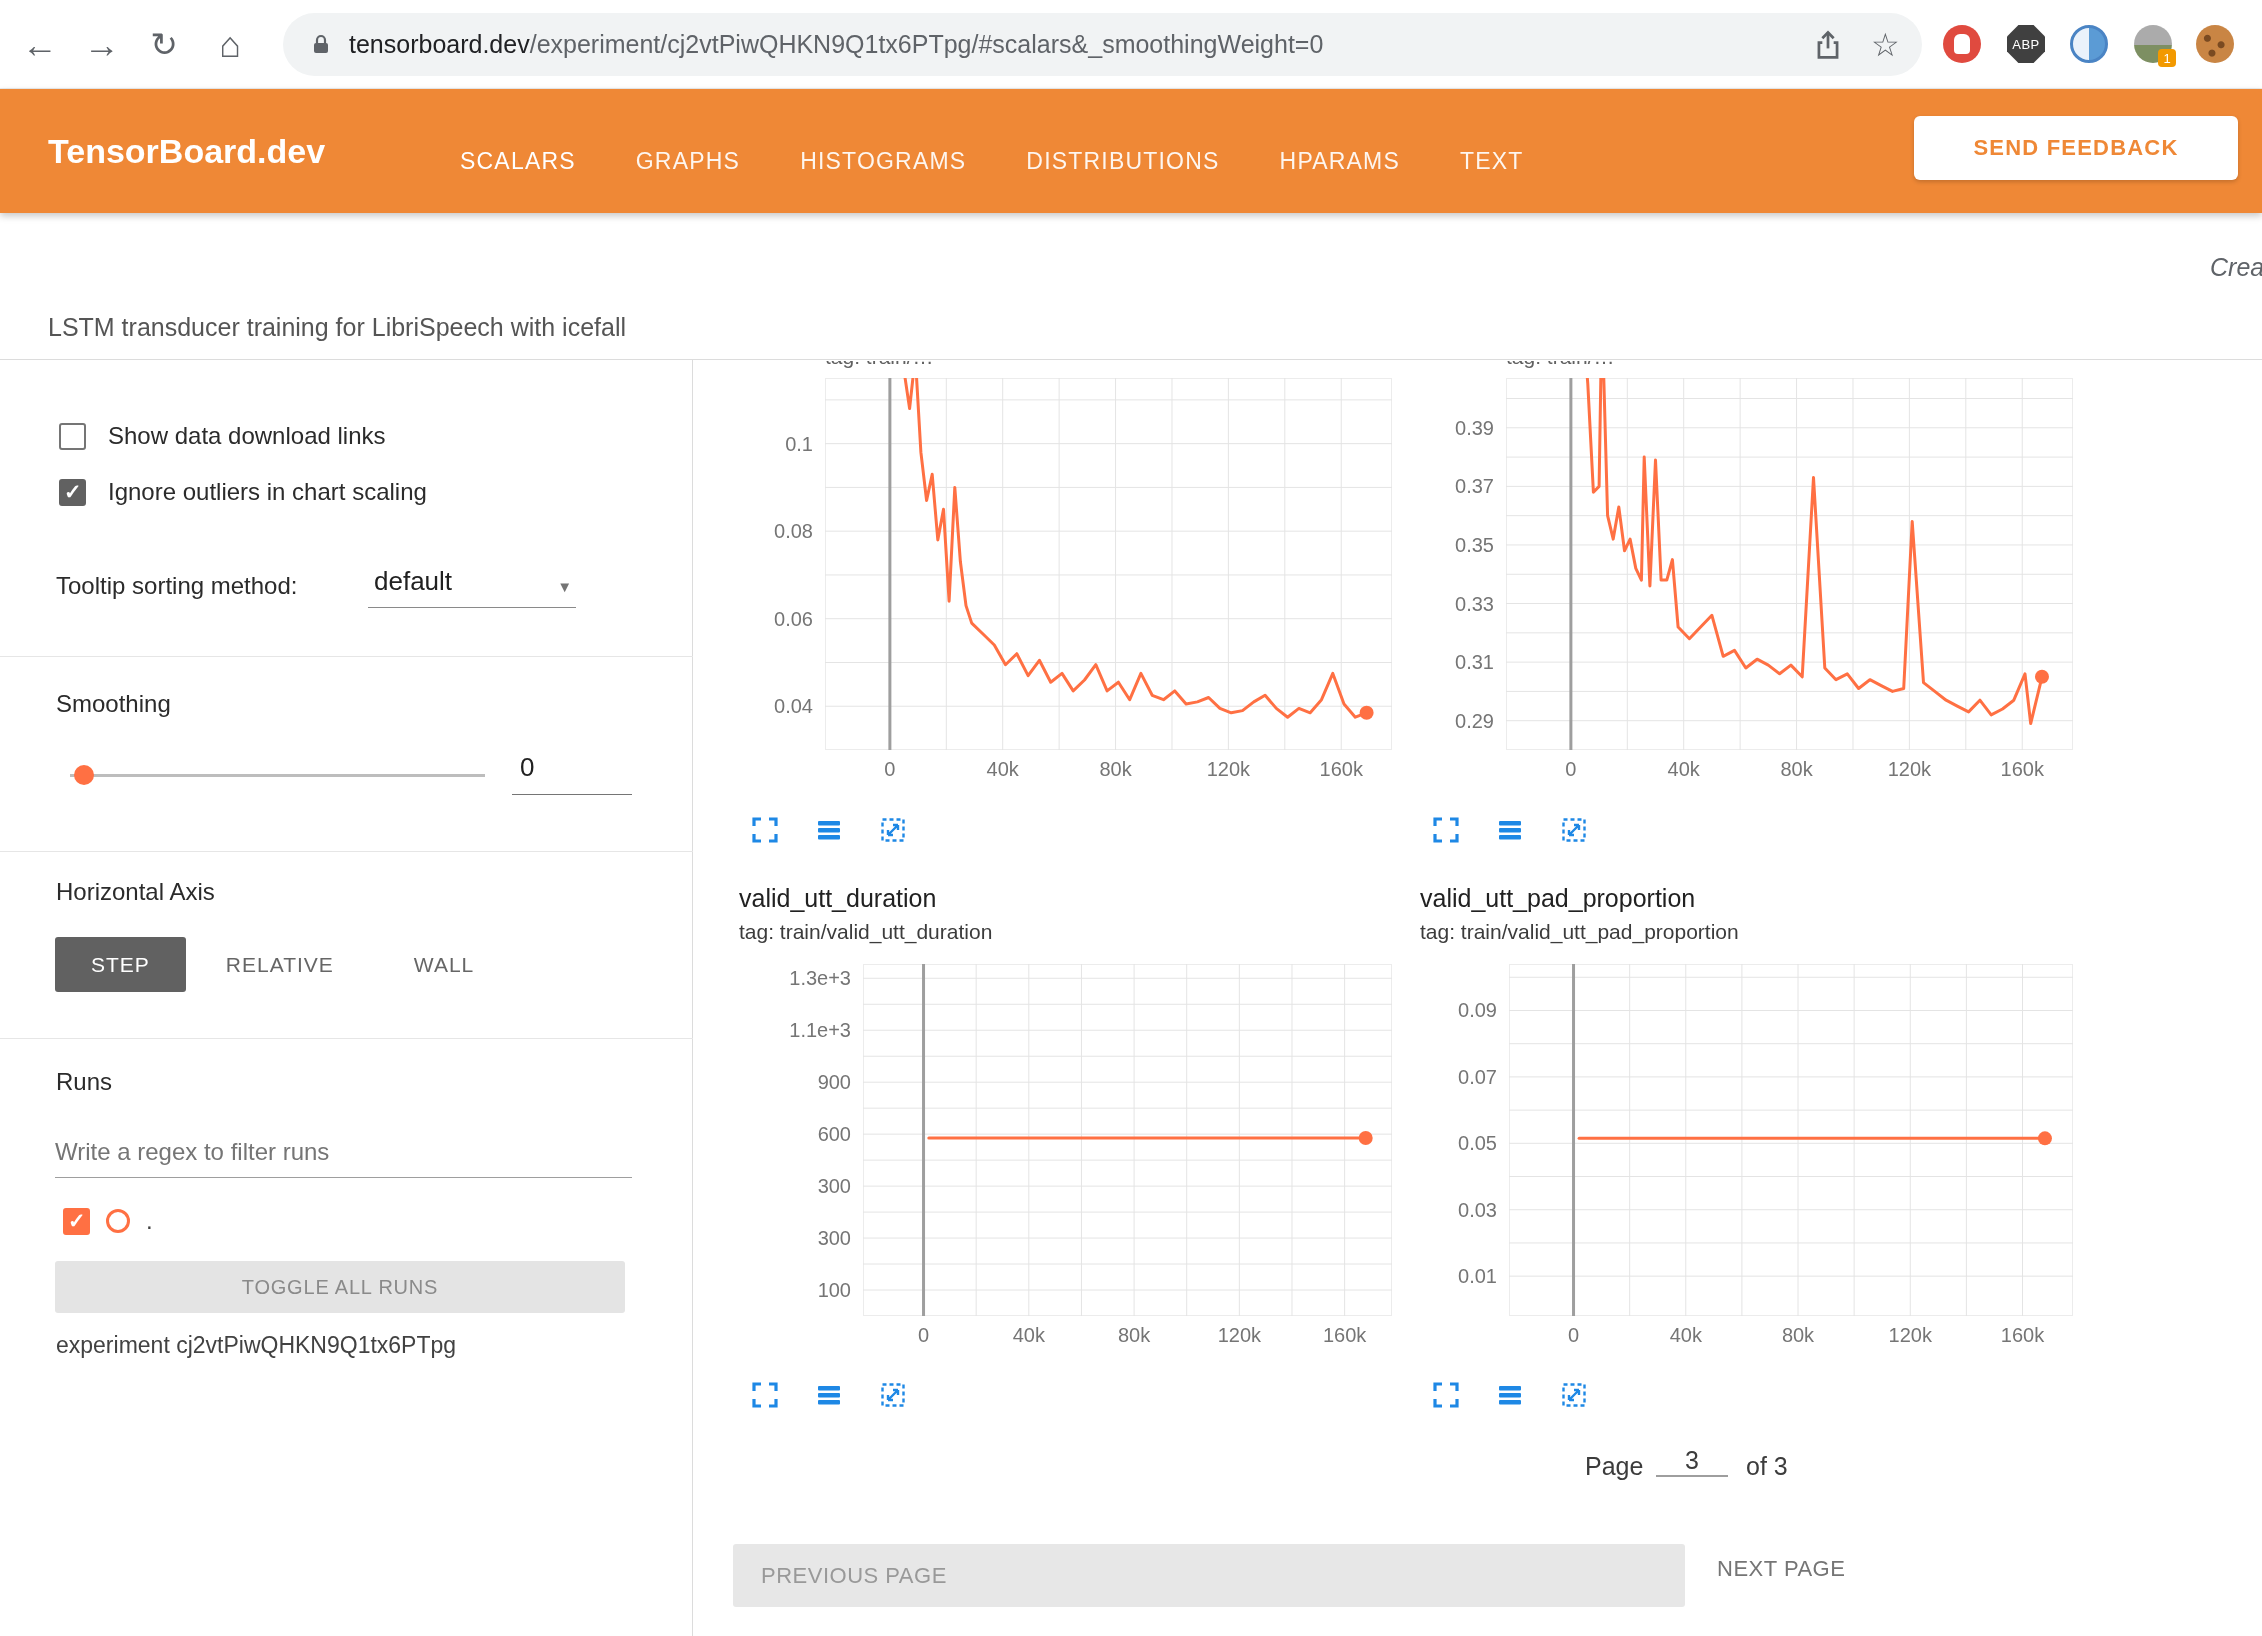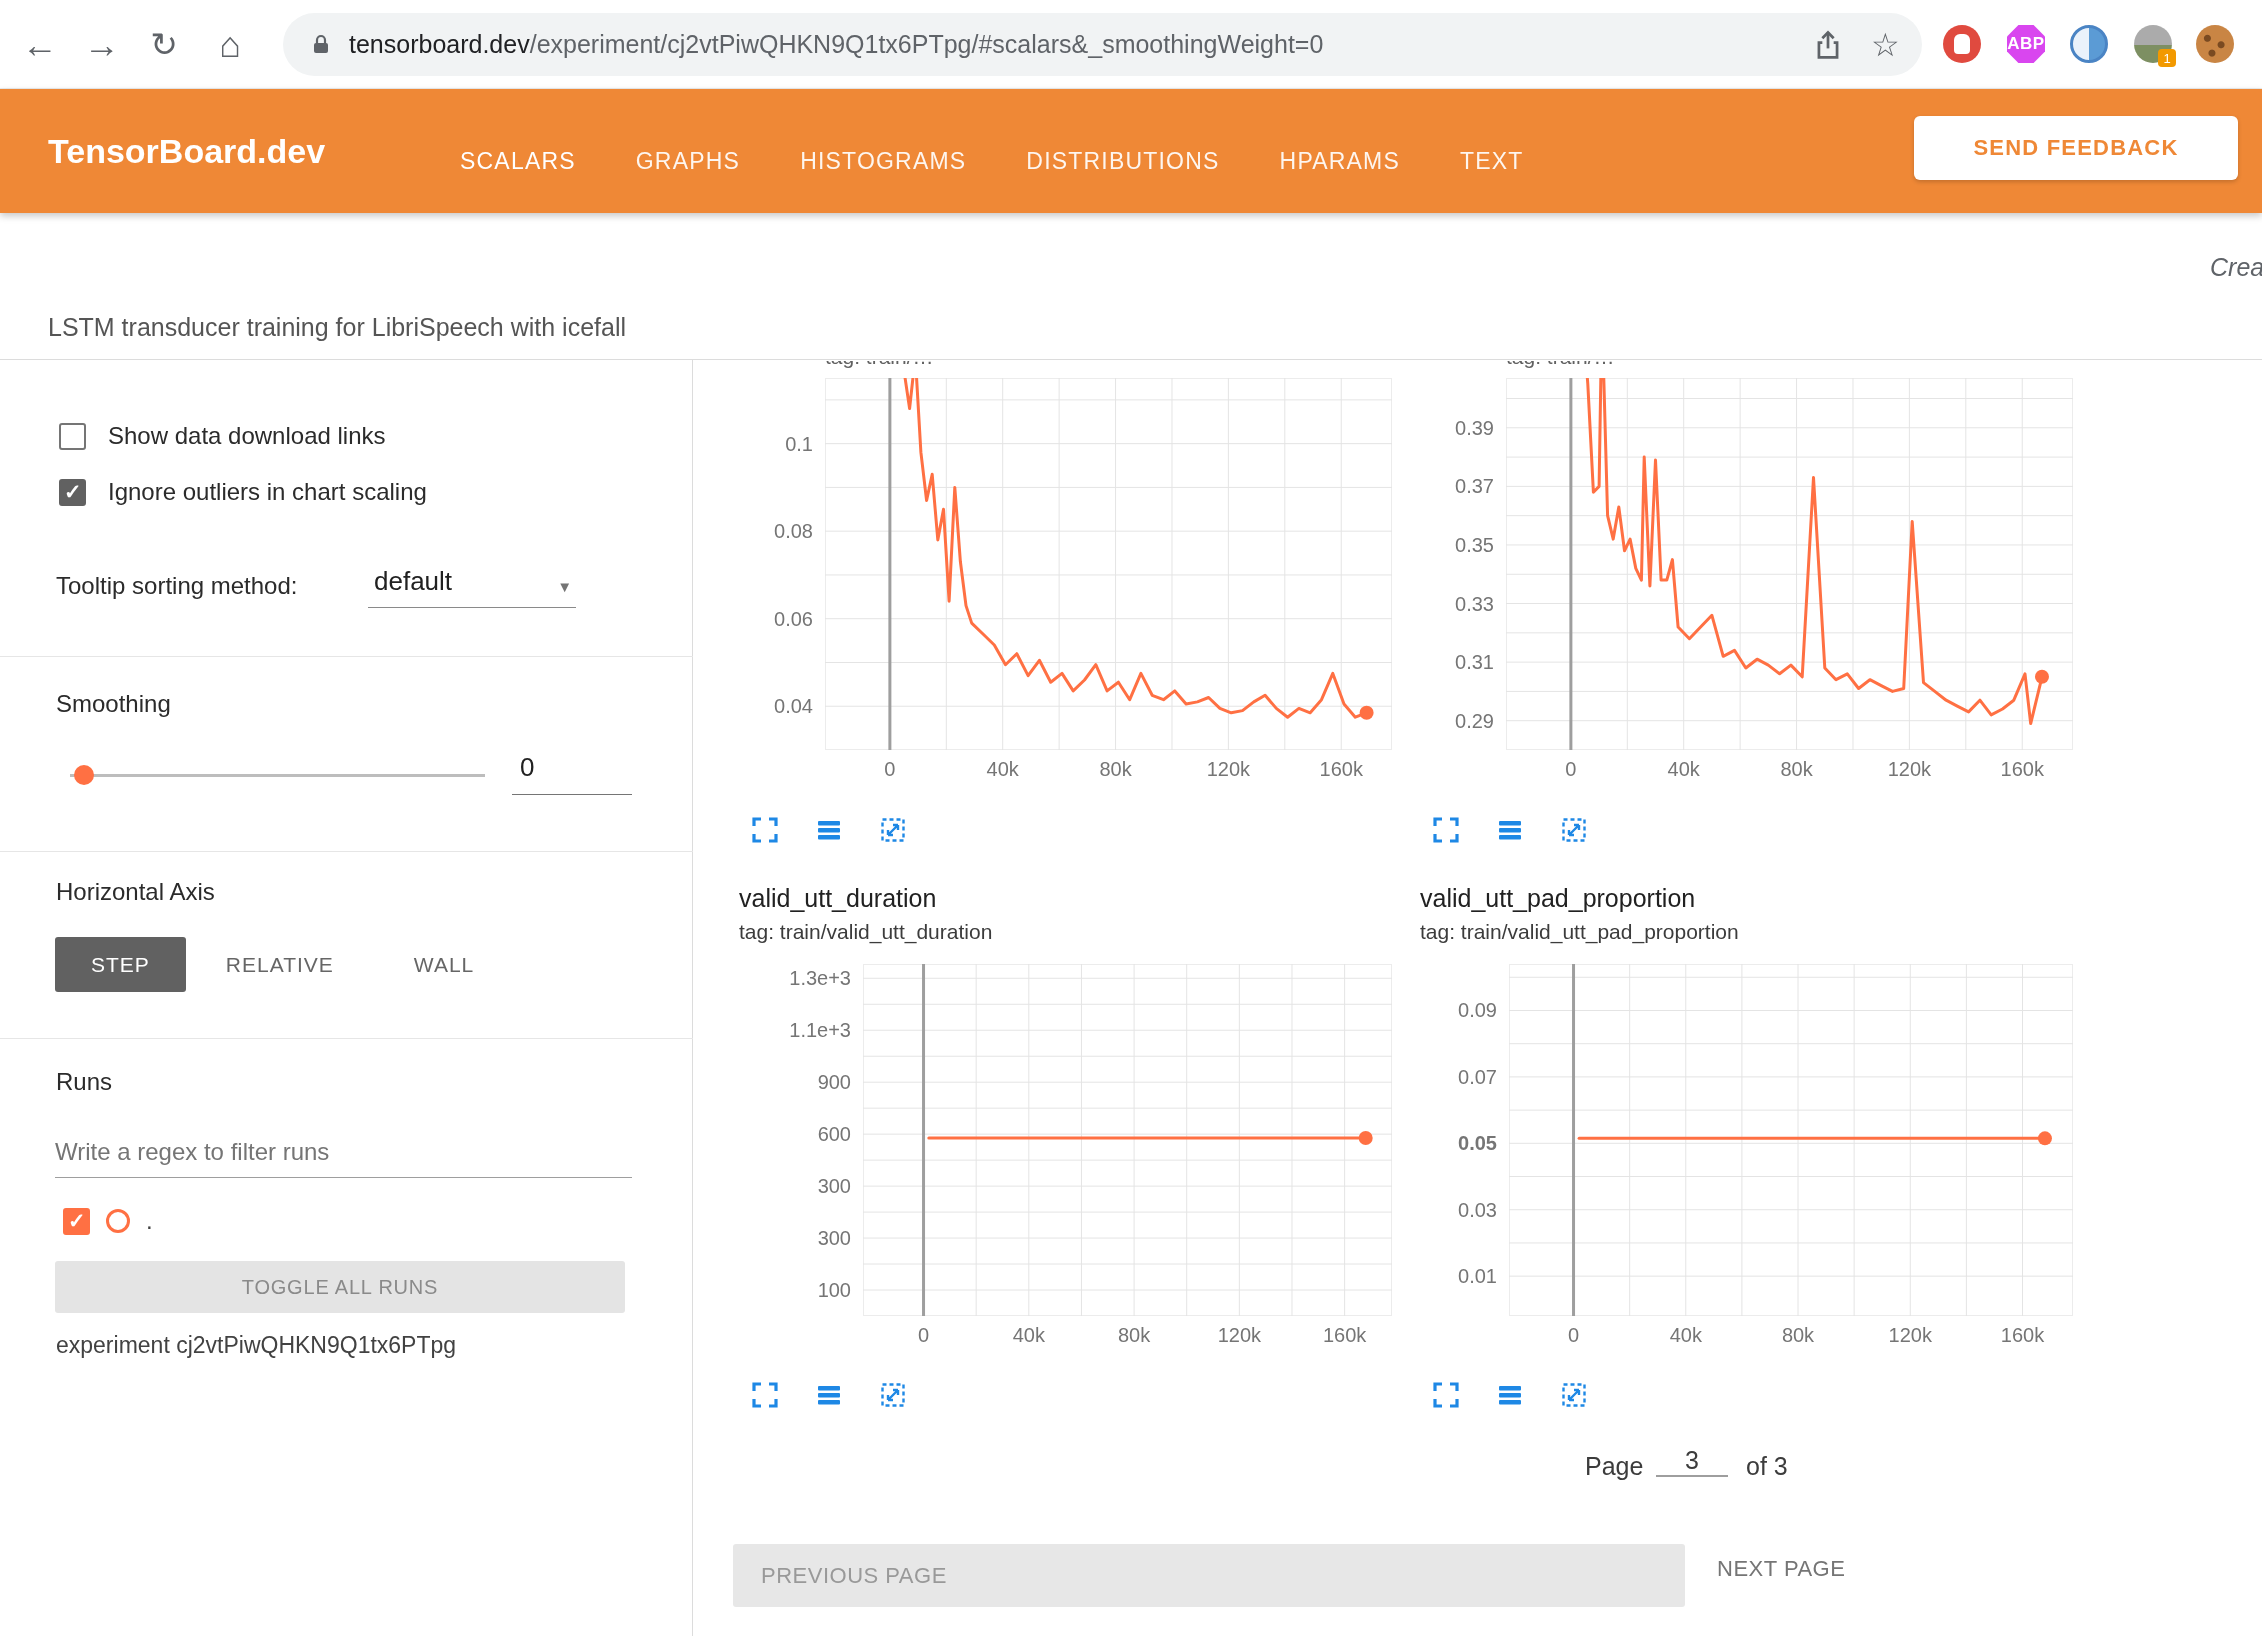--- a/index.html
+++ b/index.html
@@ -15,23 +15,23 @@
            display:flex;align-items:center}
   #omnibox .lock{margin-left:26px;flex:0 0 auto}
   #url{margin-left:16px;font-size:25px;white-space:nowrap;overflow:hidden}
   #url .dom{color:#202124}
   #url .path{color:#5f6368}
   #share-ic{right:1878px;left:auto;position:absolute;top:14px}
   #star-ic{position:absolute;left:1588px;top:0;height:63px;display:flex;align-items:center;font-size:32px;color:#5f6368}
   .ext{position:absolute;top:25px;width:38px;height:38px;border-radius:50%;cursor:pointer}
   #ext-hand{left:1943px;background:#e04a3f}
   #ext-hand::after{content:"";position:absolute;left:11px;top:9px;width:16px;height:20px;background:#fff;border-radius:6px 6px 4px 4px}
-  #ext-abp{left:2007px;background:#d946ef;border-radius:0;
+  #ext-abp{left:2007px;background:#404040;border-radius:0;
            clip-path:polygon(30% 0,70% 0,100% 30%,100% 70%,70% 100%,30% 100%,0 70%,0 30%);
-           display:flex;align-items:center;justify-content:center;color:#fff;font-size:17px;font-weight:bold;letter-spacing:.5px}
+           display:flex;align-items:center;justify-content:center;color:#fff;font-size:13px;font-weight:normal;letter-spacing:.5px}
   #ext-blue{left:2070px;border:3px solid #4a84c4;background:conic-gradient(#5b9bd5 0 50%, #eaf2fb 50% 100%)}
   #avatar{left:2134px;background:linear-gradient(#ababab 52%, #7d8f62 52%)}
   #avatar .badge{position:absolute;right:-4px;bottom:-4px;width:18px;height:18px;background:#f29900;border-radius:4px;
                  color:#fff;font-size:13px;display:flex;align-items:center;justify-content:center}
   #ext-cookie{left:2196px;background:
       radial-gradient(circle at 30% 35%, #7a4a21 3px, rgba(0,0,0,0) 4px),
       radial-gradient(circle at 66% 52%, #7a4a21 3px, rgba(0,0,0,0) 4px),
       radial-gradient(circle at 42% 74%, #7a4a21 3px, rgba(0,0,0,0) 4px),
       #c98544}
 
@@ -388,21 +388,21 @@
         <line x1="0" y1="112.90566037735846" x2="564" y2="112.90566037735846" stroke="#e4e4e4"></line>
         <line x1="0" y1="79.69811320754718" x2="564" y2="79.69811320754718" stroke="#e4e4e4"></line>
         <line x1="0" y1="46.490566037735846" x2="564" y2="46.490566037735846" stroke="#e4e4e4"></line>
         <line x1="0" y1="13.283018867924511" x2="564" y2="13.283018867924511" stroke="#e4e4e4"></line>
         <line x1="64.53731343283583" y1="0" x2="64.53731343283583" y2="352" stroke="#9e9e9e" stroke-width="3"></line>
         <polyline points="70.1,174.3 535.9,174.3" fill="none" stroke="#ff7043" stroke-width="3" stroke-linejoin="round" stroke-linecap="round"></polyline>
         <circle cx="535.9402985074627" cy="174.3396226415094" r="7" fill="#ff7043"></circle>
       </svg>
       <div class="tick tick-y" style="width: 65px; top: 301.151px;">0.01</div>
       <div class="tick tick-y" style="width: 65px; top: 234.736px;">0.03</div>
-      <div class="tick tick-y" style="width: 65px; top: 168.321px; font-weight: bold;">0.05</div>
+      <div class="tick tick-y" style="width: 65px; top: 168.321px;">0.05</div>
       <div class="tick tick-y" style="width: 65px; top: 101.906px;">0.07</div>
       <div class="tick tick-y" style="width: 65px; top: 35.4906px;">0.09</div>
       <div class="tick tick-x" style="left: 111.537px; top: 360px; width: 60px;">0</div>
       <div class="tick tick-x" style="left: 223.776px; top: 360px; width: 60px;">40k</div>
       <div class="tick tick-x" style="left: 336.015px; top: 360px; width: 60px;">80k</div>
       <div class="tick tick-x" style="left: 448.254px; top: 360px; width: 60px;">120k</div>
       <div class="tick tick-x" style="left: 560.493px; top: 360px; width: 60px;">160k</div>
     </div>
 
   <div class="chart-icons" style="left:56px;top:1020px">

